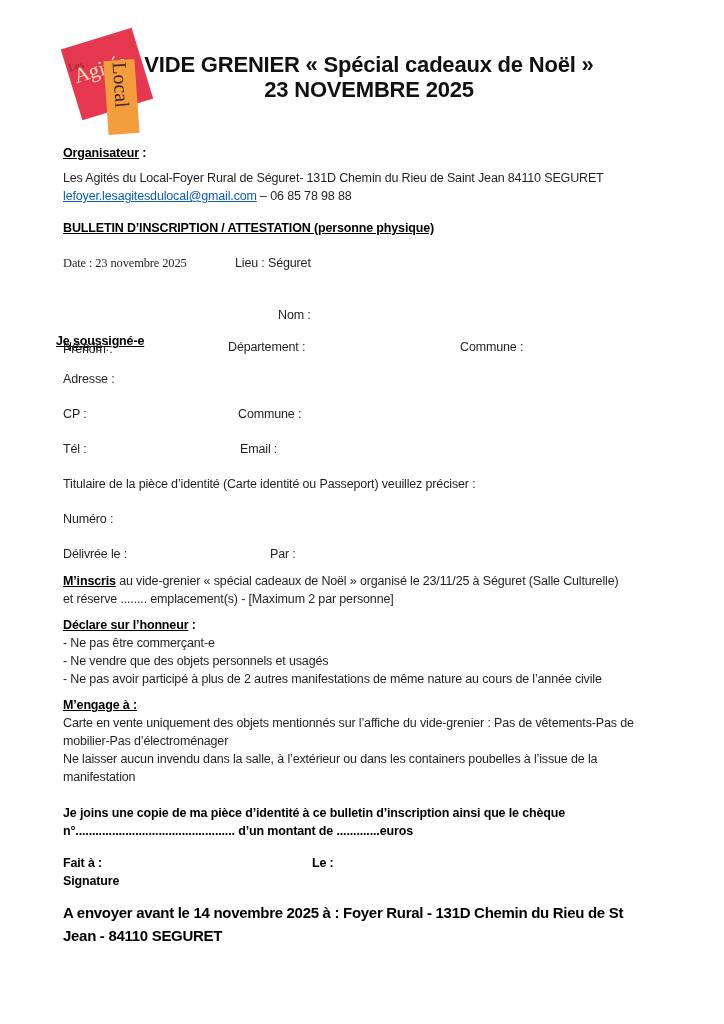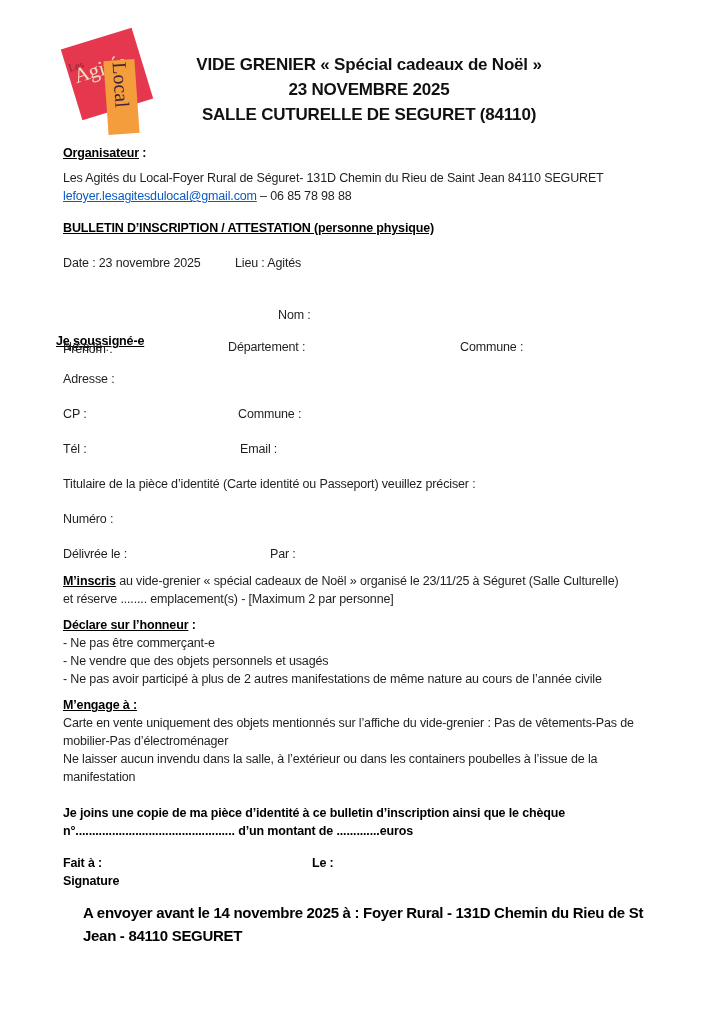--- a/index.html
+++ b/index.html
@@ -10,77 +10,76 @@
   }
   .page{position:relative;width:724px;height:1024px;background:#fff;overflow:hidden;}
   .row{position:absolute;left:0;width:724px;white-space:nowrap;line-height:18px;}
   .cell{position:absolute;top:0;white-space:nowrap;}
   .b{font-weight:bold;color:#000;}
   .u{text-decoration:underline;}
   .head{font-weight:bold;color:#000;}
   .head .u{text-decoration:underline;}
   
   .title-block{position:absolute;left:63px;top:52px;width:612px;text-align:center;
-    font-weight:bold;color:#111;font-size:17px;letter-spacing:-0.2px;line-height:25px;}
+    font-weight:bold;color:#111;font-size:22px;letter-spacing:-0.2px;line-height:25px;}
   
   .logo{position:absolute;left:60px;top:28px;width:100px;height:110px;}
   .logo-red{position:absolute;left:10px;top:9px;width:74px;height:74px;
     transform:rotate(-17deg);z-index:1;}
   .logo-orange{position:absolute;left:46px;top:32px;width:31px;height:74px;
     transform:rotate(-4deg);z-index:2;}
   .logo-les{position:absolute;left:2px;top:14px;font-size:11px;font-family:"Liberation Serif",serif;z-index:3;}
   .logo-agites{position:absolute;left:5px;top:18px;font-size:21px;font-family:"Liberation Serif",serif;z-index:3;white-space:nowrap;}
   .logo-du{position:absolute;left:34px;top:43px;font-size:10px;font-family:"Liberation Serif",serif;z-index:3;}
   .logo-local{position:absolute;left:4px;top:2px;height:72px;writing-mode:vertical-rl;
     font-size:20px;font-family:"Liberation Serif",serif;z-index:4;letter-spacing:0;}
   
   .link{text-decoration:underline;cursor:pointer;}
   
   .footer{position:absolute;left:63px;top:901px;width:620px;font-size:15px;
-    font-weight:bold;color:#000;letter-spacing:-0.3px;line-height:23px;white-space:nowrap;margin-left:20px;}
+    font-weight:bold;color:#000;letter-spacing:-0.3px;line-height:23px;white-space:nowrap;}
 </style>
 </head>
 <body>
 
 <div class="page">
 
   <div class="logo">
     <div class="logo-red" style="background:#e5384f;">
       <span class="logo-les" style="color:#8c2433;">Les</span>
       <span class="logo-agites" style="color:#efe0bd;">Agités</span>
       <span class="logo-du" style="color:#8c2433;">du</span>
     </div>
     <div class="logo-orange" style="background:#f39d3c;">
       <span class="logo-local" style="color:#44223a;">Local</span>
     </div>
   </div>
 
   <div class="title-block">
     <div>VIDE GRENIER « Spécial cadeaux de Noël »</div>
     <div>23 NOVEMBRE 2025</div>
-    <div>SALLE CUTURELLE DE SEGURET (84110)</div>
   </div>
 
   <div class="row" style="top:144px;">
     <span class="cell head" style="left:63px;"><span class="u">Organisateur</span><span> :</span></span>
   </div>
   <div class="row" style="top:169px;">
     <span class="cell" style="left:63px;">Les Agités du Local-Foyer Rural de Séguret- 131D Chemin du Rieu de Saint Jean 84110 SEGURET</span>
   </div>
   <div class="row" style="top:187px;">
     <span class="cell" style="left:63px;"><span class="link" style="color:#0b5bc4;">lefoyer.lesagitesdulocal@gmail.com</span><span> – 06 85 78 98 88</span></span>
   </div>
 
   <div class="row" style="top:219px;">
     <span class="cell head u" style="left:63px;">BULLETIN D’INSCRIPTION / ATTESTATION (personne physique)</span>
   </div>
 
   <div class="row" style="top:254px;">
-    <span class="cell" style="left:63px;">Date : 23 novembre 2025</span>
-    <span class="cell" style="left:235px;">Lieu : Agités</span>
+    <span class="cell" style="left:63px;font-family:Liberation Serif, serif;">Date : 23 novembre 2025</span>
+    <span class="cell" style="left:235px;">Lieu : Séguret</span>
   </div>
 
   <div class="row" style="top:289px;">
     <span class="cell head u" style="left:56px;margin-top:43px;">Je soussigné-e</span>
   </div>
   <div class="row" style="top:306px;">
     <span class="cell" style="left:63px;margin-top:34px;">Prénom :</span>
     <span class="cell" style="left:278px;">Nom :</span>
   </div>
   <div class="row" style="top:338px;">

